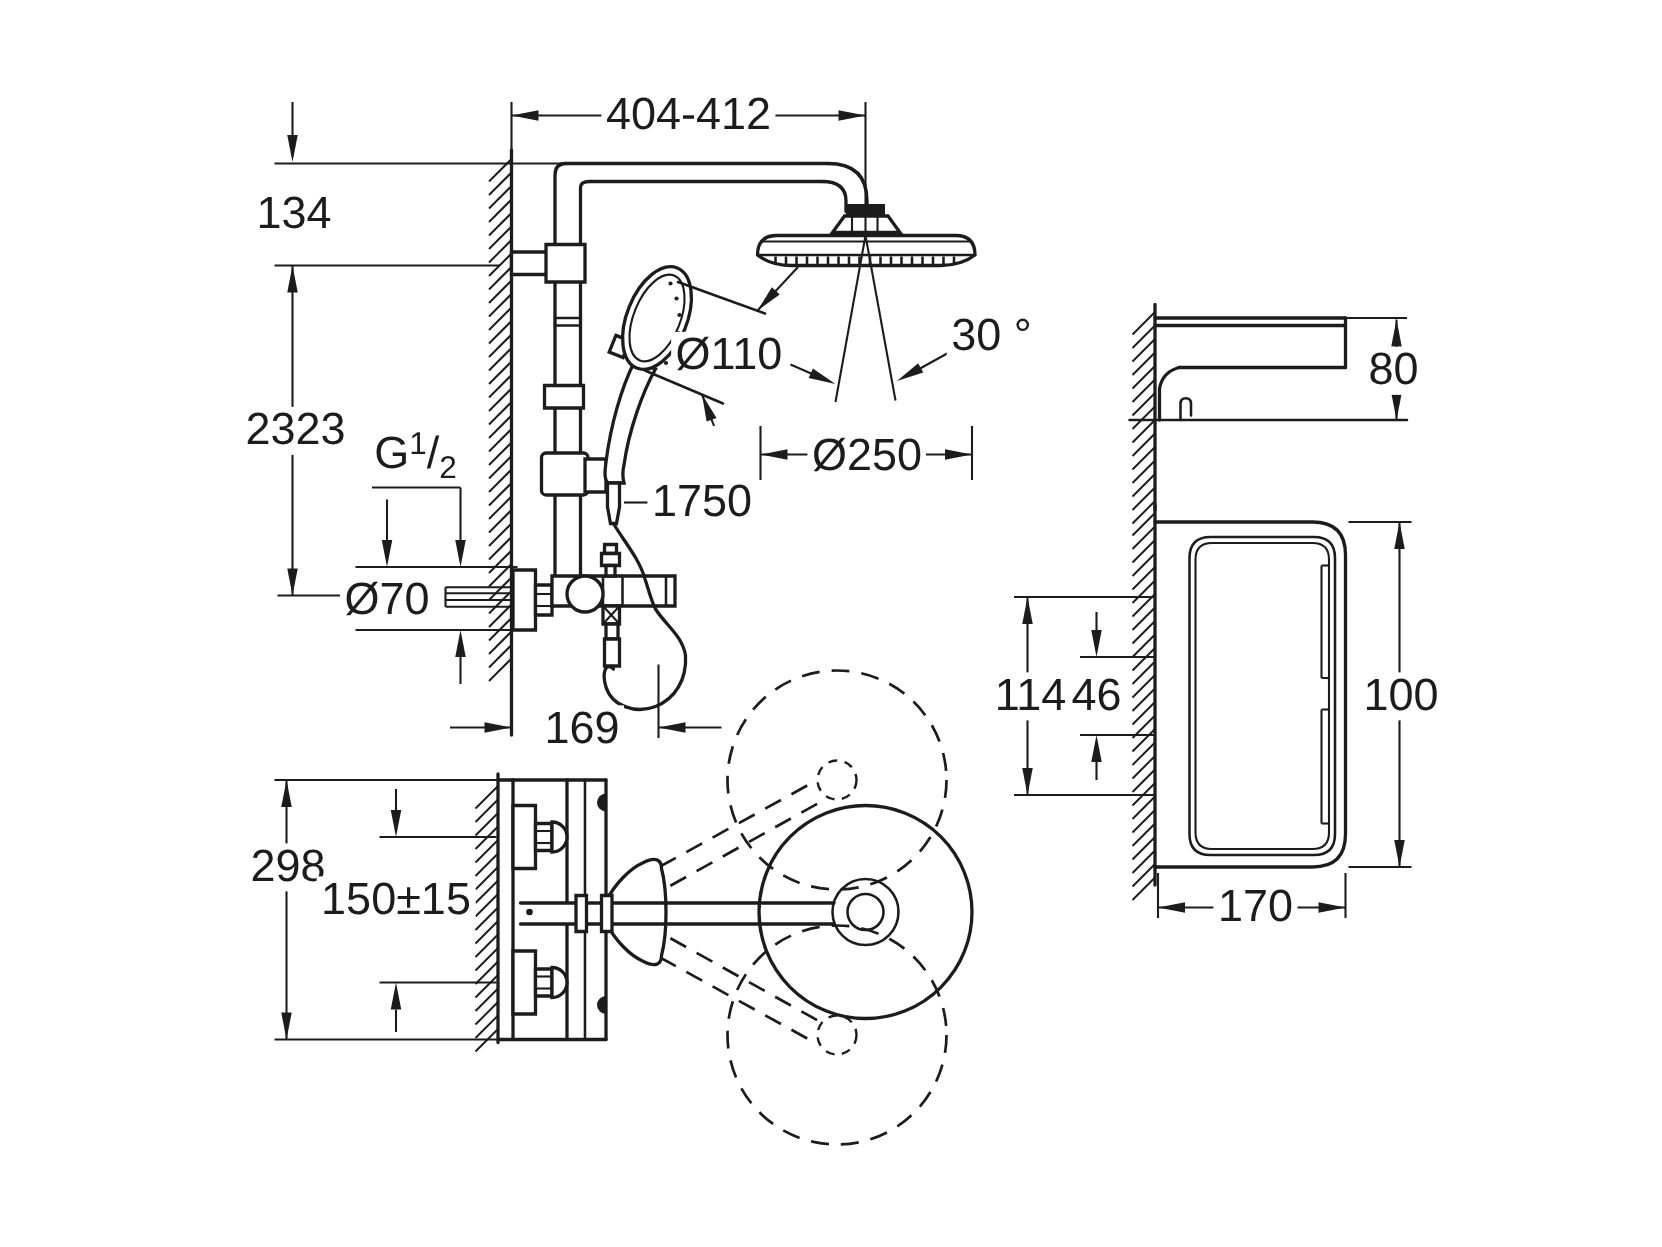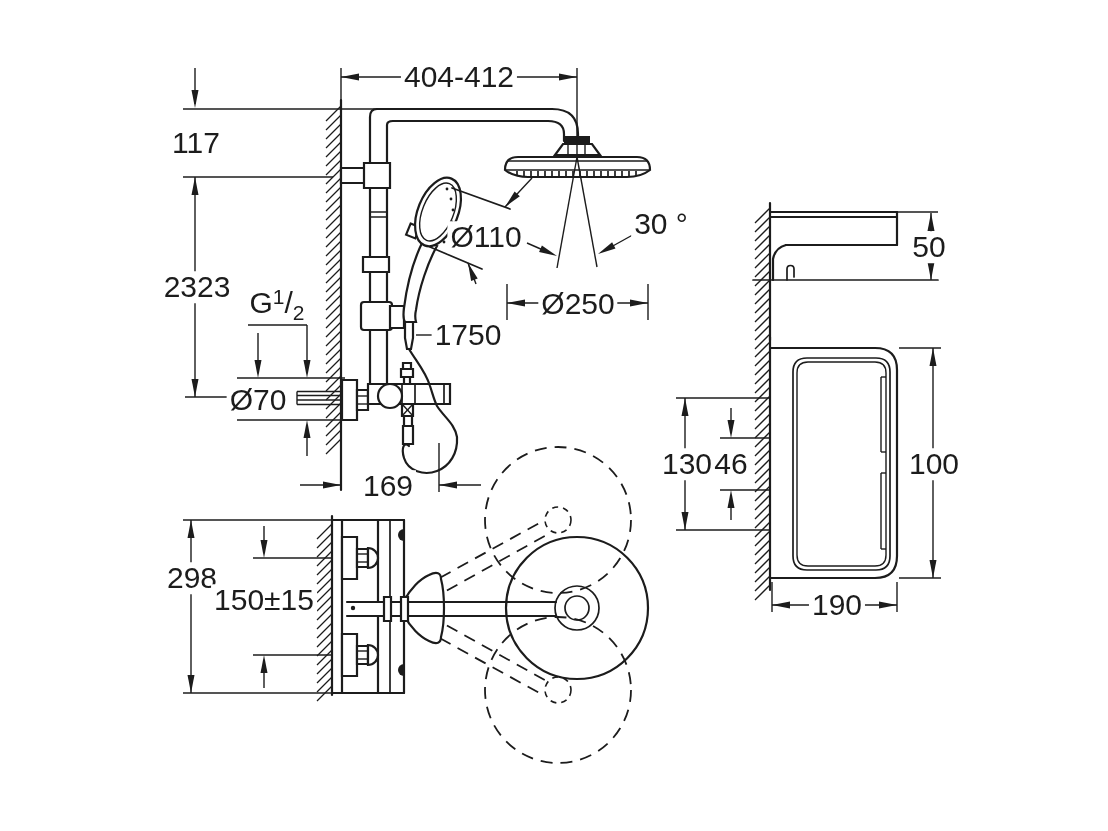--- a/index.html
+++ b/index.html
@@ -400,30 +400,30 @@
       <line class="tn" x1="731" y1="408" x2="731" y2="421"></line>
       <polygon class="arr" points="731,438 727.5,420 734.5,420"></polygon>
       <line class="tn" x1="731" y1="507" x2="731" y2="520"></line>
       <polygon class="arr" points="731,490 727.5,508 734.5,508"></polygon>
     </g>
   </g>
 </svg>
 
 <div>
   <div class="dim" style="left:459px;top:77px">404-412</div>
-  <div class="dim" style="left:196px;top:143px">117</div>
+  <div class="dim" style="left:196px;top:143px">134</div>
   <div class="dim" style="left:197px;top:287px">2323</div>
   <div class="dim" style="left:277px;top:305px"><span>G</span><sup>1</sup><span>/</span><sub>2</sub></div>
   <div class="dim" style="left:258px;top:400px">Ø70</div>
   <div class="dim" style="left:388px;top:486px">169</div>
   <div class="dim" style="left:468px;top:335px">1750</div>
   <div class="dim" style="left:486px;top:237px">Ø110</div>
   <div class="dim" style="left:578px;top:304px">Ø250</div>
   <div class="dim" style="left:661px;top:224px">30 °</div>
   <div class="dim" style="left:192px;top:578px">298</div>
   <div class="dim" style="left:264px;top:600px">150±15</div>
-  <div class="dim" style="left:929px;top:247px">50</div>
-  <div class="dim" style="left:687px;top:464px">130</div>
+  <div class="dim" style="left:929px;top:247px">80</div>
+  <div class="dim" style="left:687px;top:464px">114</div>
   <div class="dim" style="left:731px;top:464px">46</div>
   <div class="dim" style="left:934px;top:464px">100</div>
-  <div class="dim" style="left:837px;top:605px">190</div>
+  <div class="dim" style="left:837px;top:605px">170</div>
 </div>
 </div>
 
 </body></html>

